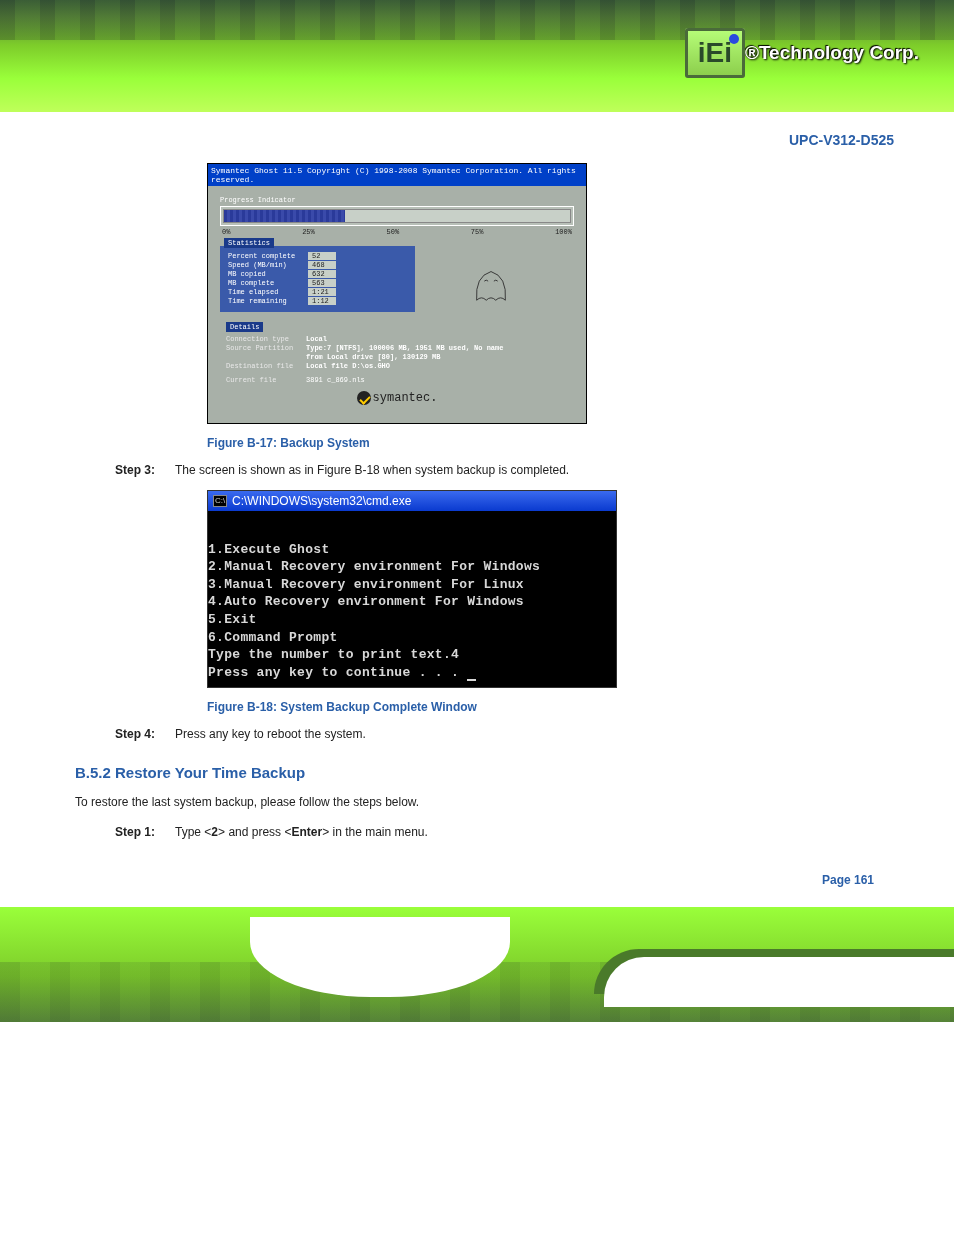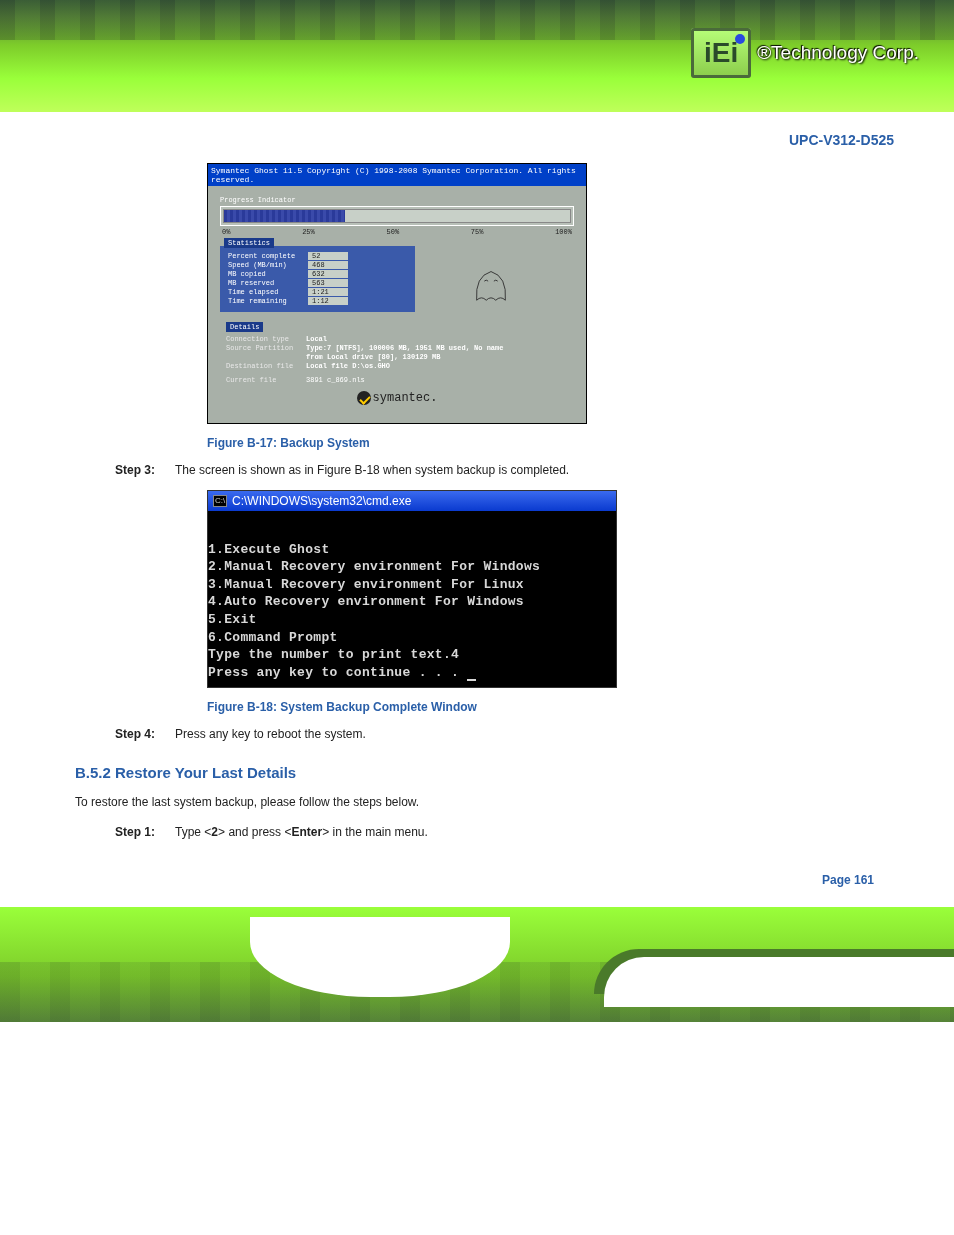--- a/index.html
+++ b/index.html
@@ -1,38 +1,38 @@
 <!DOCTYPE html>
 <html><head>
 <meta charset="utf-8">
 <style>
 *{margin:0;padding:0;box-sizing:border-box;}
 body{font-family:Arial,sans-serif;font-size:12px;color:#333;width:954px;background:#fff;position:relative;}
 .header-band{position:relative;height:112px;background:linear-gradient(to bottom,#3a5f3a 0%,#5a8a3a 15%,#7dcc2a 40%,#9aff3a 70%,#bfff5a 100%);overflow:hidden;}
 .header-band::before{content:"";position:absolute;top:0;left:0;right:0;height:40px;background:repeating-linear-gradient(90deg,rgba(40,55,40,0.6) 0 15px,rgba(60,90,45,0.5) 15px 40px);opacity:0.6;}
-.logo-area{position:absolute;right:35px;top:28px;display:flex;align-items:center;gap:6px;z-index:5;}
+.logo-area{position:absolute;right:35px;top:28px;display:flex;align-items:center;z-index:5;}
 .logo-box{width:60px;height:50px;background:#fff;border-radius:3px;display:flex;align-items:center;justify-content:center;font-size:28px;font-weight:bold;color:#2a4a2a;position:relative;background:linear-gradient(to bottom,#b8ff7a,#8acc4a);box-shadow:inset 0 0 0 3px #4a6a3a;}
 .logo-dot{position:absolute;top:6px;right:6px;width:10px;height:10px;background:#2a4adf;border-radius:50%;}
-.logo-text{font-size:19px;font-weight:normal;color:#fff;text-shadow:1px 1px 2px #000,-1px -1px 1px #000;}
+.logo-text{font-size:19px;font-weight:bold;color:#fff;text-shadow:1px 1px 2px #000,-1px -1px 1px #000;}
 .content{padding:20px 60px 10px 75px;}
 .product-title{font-size:14px;color:#2a5fa8;font-weight:bold;text-align:right;margin-bottom:15px;}
 .fig{margin:6px 0 10px 132px;}
 .ghost-win{width:380px;background:#555f5a;border:1px solid #000;}
 .ghost-title{background:#0040c8;color:#fff;font-size:8px;padding:2px 3px;font-family:"Courier New",monospace;}
 .ghost-body{background:#a8b0a8;padding:10px 12px 16px 12px;font-size:7px;font-family:"Courier New",monospace;color:#e8e8e8;}
 .ghost-panel-title{font-size:7px;color:#fff;margin-bottom:2px;}
 .prog-outer{border:1px solid #fff;padding:2px;background:#b8c0b8;margin-bottom:2px;}
 .prog-bar{height:14px;background:#c8d0c8;position:relative;border:1px solid #888;}
 .prog-fill{height:100%;background:repeating-linear-gradient(90deg,#2a3a9a 0 3px,#3a4aaa 3px 6px);width:35%;}
 .prog-ticks{display:flex;justify-content:space-between;color:#222;font-size:7px;padding:0 2px;}
 .stats-box{background:#3a5aaa;padding:6px 8px;margin:10px 0 6px 0;width:55%;color:#fff;position:relative;}
 .stats-title{background:#1a3a8a;color:#fff;font-size:7px;padding:1px 4px;display:inline-block;position:absolute;top:-8px;left:4px;}
 .stat-row{display:flex;font-size:7px;margin-bottom:1px;}
 .stat-label{width:80px;}
-.stat-val{background:#c8d0c8;color:#222;padding:0 4px;width:40px;}
+.stat-val{background:#c8d0c8;color:#222;padding:0 4px;width:28px;}
 .details-box{margin-top:4px;font-size:7px;color:#fff;padding:4px 6px;position:relative;}
 .details-title{background:#1a3a8a;color:#fff;font-size:7px;padding:1px 4px;display:inline-block;margin-bottom:3px;}
 .det-row{display:flex;margin-bottom:1px;}
 .det-label{width:80px;color:#e8e8e8;}
 .det-val{color:#fff;font-weight:bold;}
 .ghost-icon{position:absolute;right:70px;top:75px;width:50px;height:45px;border:1px solid transparent;}
 .ghost-icon svg{width:100%;height:100%;}
 .sym-logo{text-align:center;color:#222;font-size:12px;padding:2px 0;}
 .sym-logo .dot{display:inline-block;width:14px;height:14px;background:#222;border-radius:50%;vertical-align:middle;margin-right:2px;position:relative;}
 .sym-logo .dot::after{content:"";position:absolute;left:3px;top:5px;width:8px;height:4px;border-bottom:2px solid #ffcc00;border-left:2px solid #ffcc00;transform:rotate(-45deg);}
@@ -95,21 +95,21 @@
             </div>
           <div class="stat-row">
               <span class="stat-label">Speed (MB/min)</span>
               <span class="stat-val">468</span>
             </div>
           <div class="stat-row">
               <span class="stat-label">MB copied</span>
               <span class="stat-val">632</span>
             </div>
           <div class="stat-row">
-              <span class="stat-label">MB reserved</span>
+              <span class="stat-label">MB complete</span>
               <span class="stat-val">563</span>
             </div>
           <div class="stat-row">
               <span class="stat-label">Time elapsed</span>
               <span class="stat-val">1:21</span>
             </div>
           <div class="stat-row">
               <span class="stat-label">Time remaining</span>
               <span class="stat-val">1:12</span>
             </div>
@@ -169,21 +169,21 @@
 <span>Press any key to continue . . . </span><span class="cursor"></span></div>
     </div>
   </div>
 
   <div class="fig-caption">Figure B-18: System Backup Complete Window</div>
 
   <div class="step-text">
     <b class="step-num">Step 4:</b><span>Press any key to reboot the system.</span><b style="color:#fff;padding-left:4px;">Step 0:</b>
   </div>
 
-  <div class="section-head">B.5.2 Restore Your Last Details</div>
+  <div class="section-head">B.5.2 Restore Your Time Backup</div>
   <div class="body-text">To restore the last system backup, please follow the steps below.</div>
 
   <div class="step-text">
     <b class="step-num">Step 1:</b><span>Type &lt;</span><b>2</b><span>&gt; and press &lt;</span><b>Enter</b><span>&gt; in the main menu.</span>
   </div>
 
 
   <div class="page-num">Page 161</div>
 </div>
 

